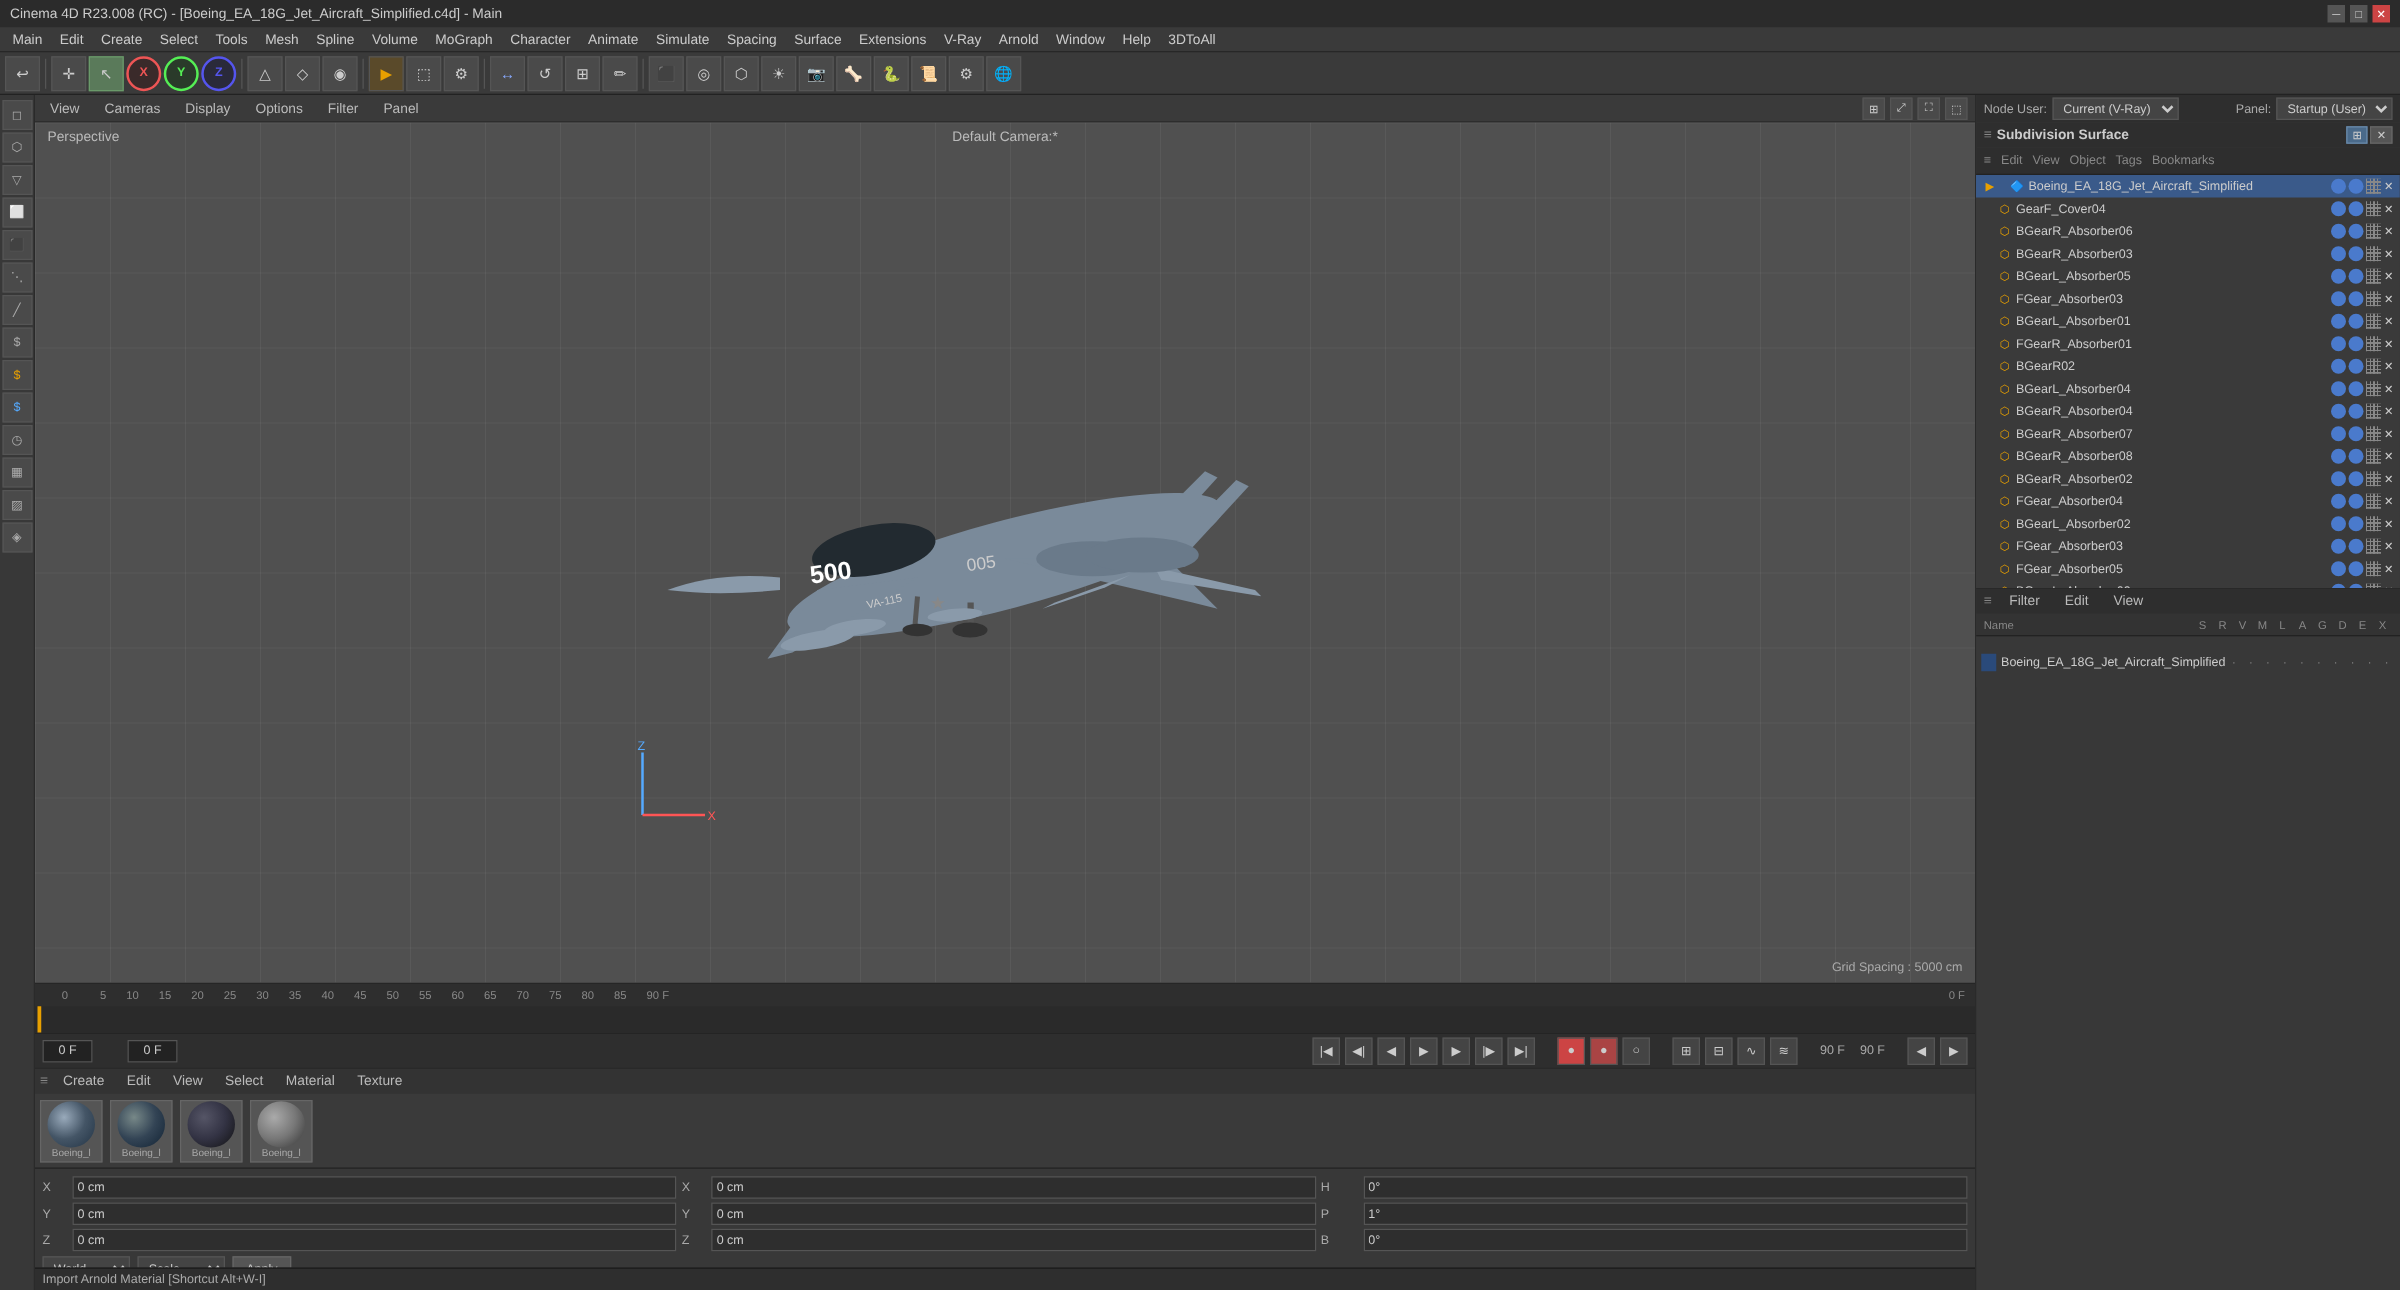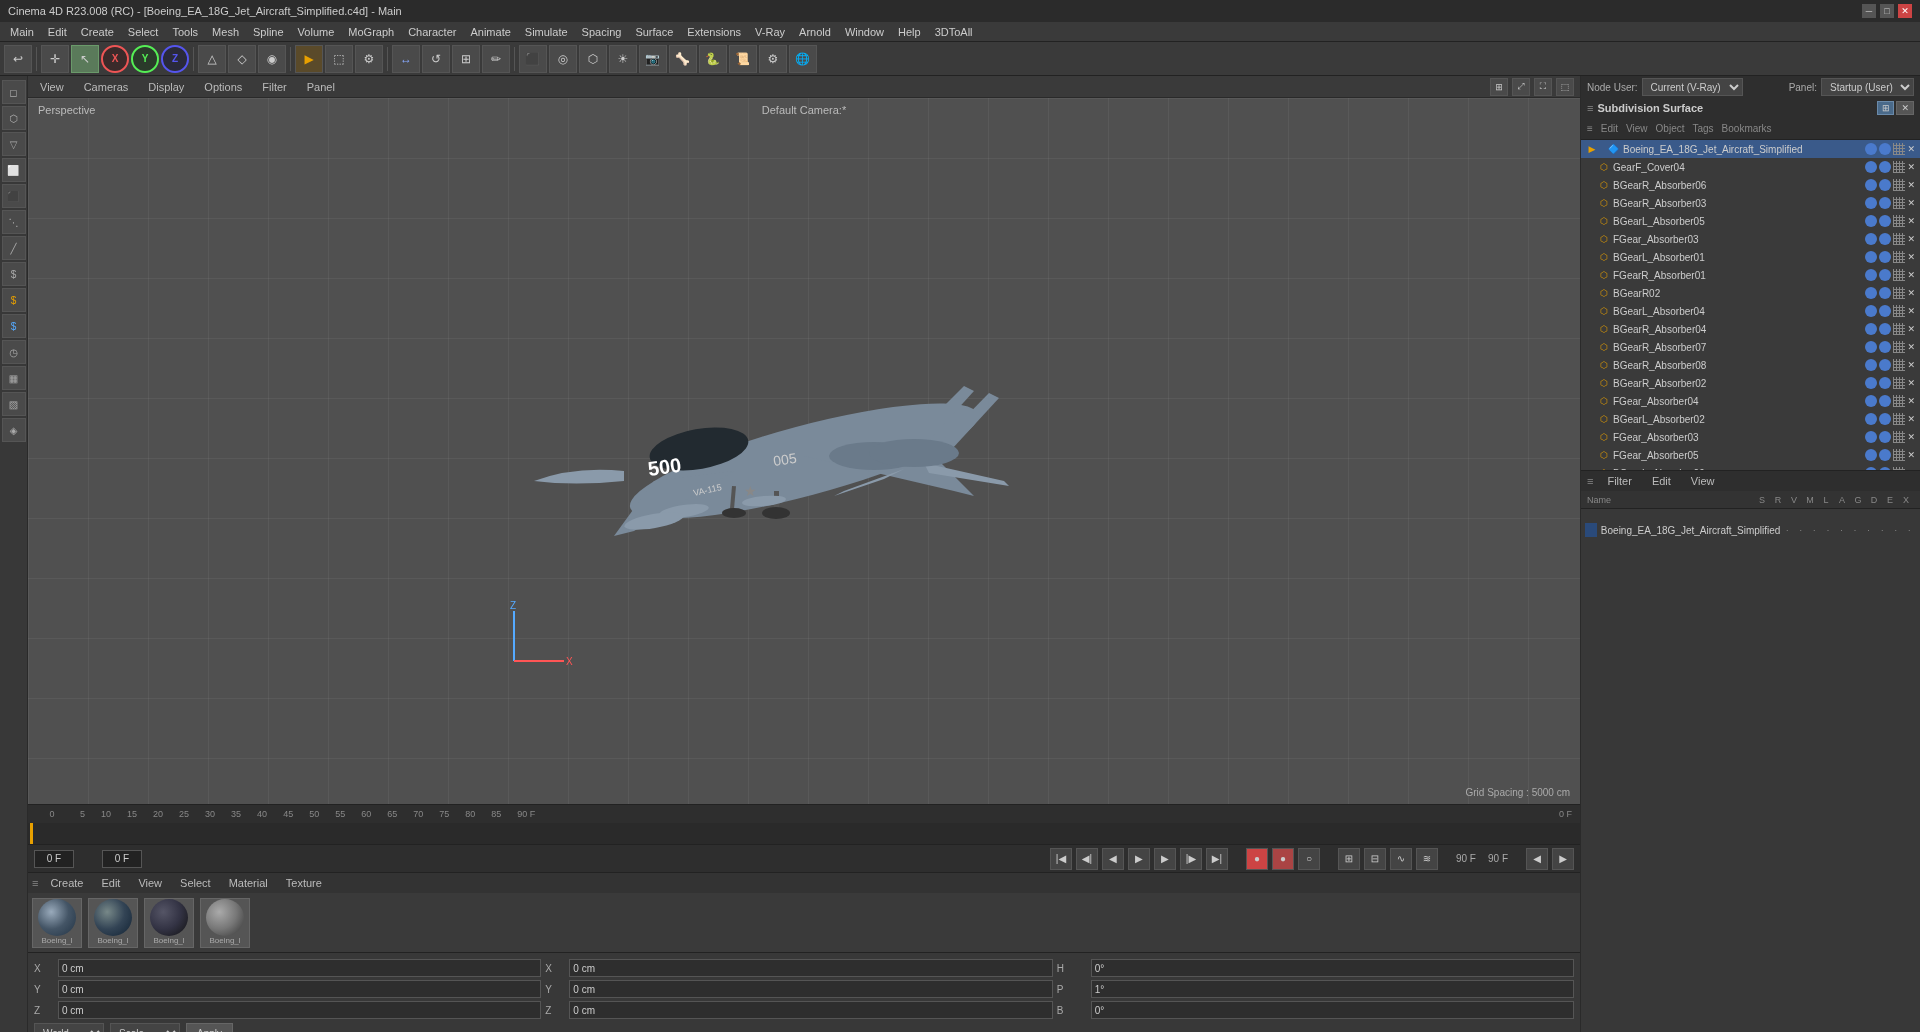--- a/index.html
+++ b/index.html
@@ -399,20 +399,23 @@
           <option>Local</option>
           <option>Object</option>
         </select>
         <select class="world-dropdown">
           <option>Scale</option>
         </select>
         <button class="apply-btn">Apply</button>
       </div>
     </div>
 
+    <div id="status-bar">
+      <span id="status-text">Import Arnold Material [Shortcut Alt+W-I]</span>
+    </div>
 
   </div>
 
   <div id="right-panel">
 
     <div id="node-space-bar">
       <span class="node-label">Node User:</span>
       <select class="node-dropdown">
         <option>Current (V-Ray)</option>
       </select>

